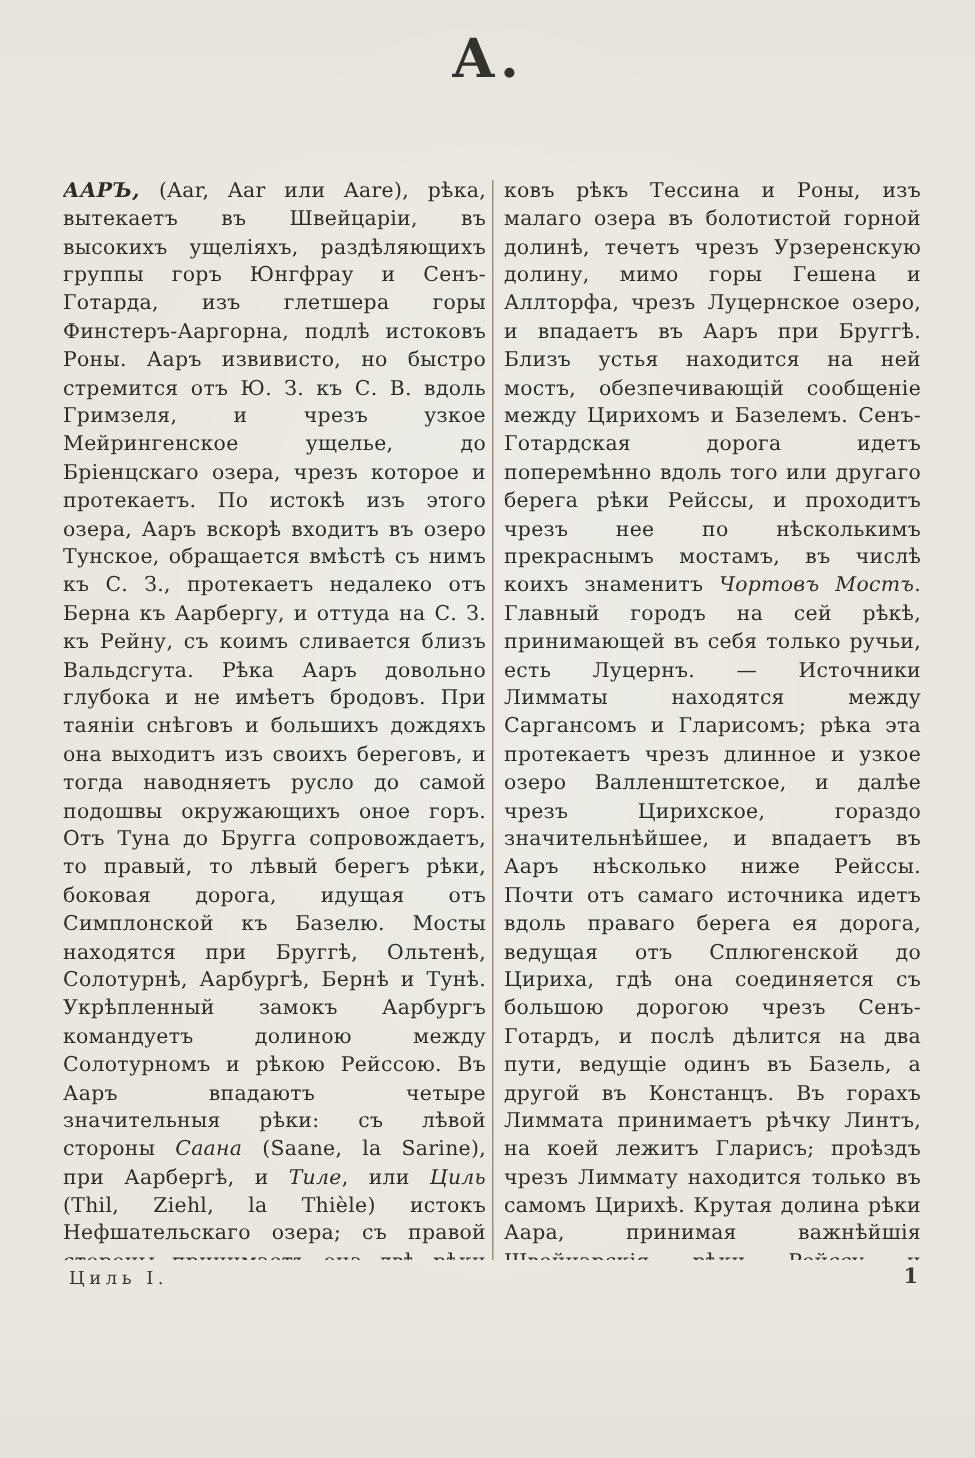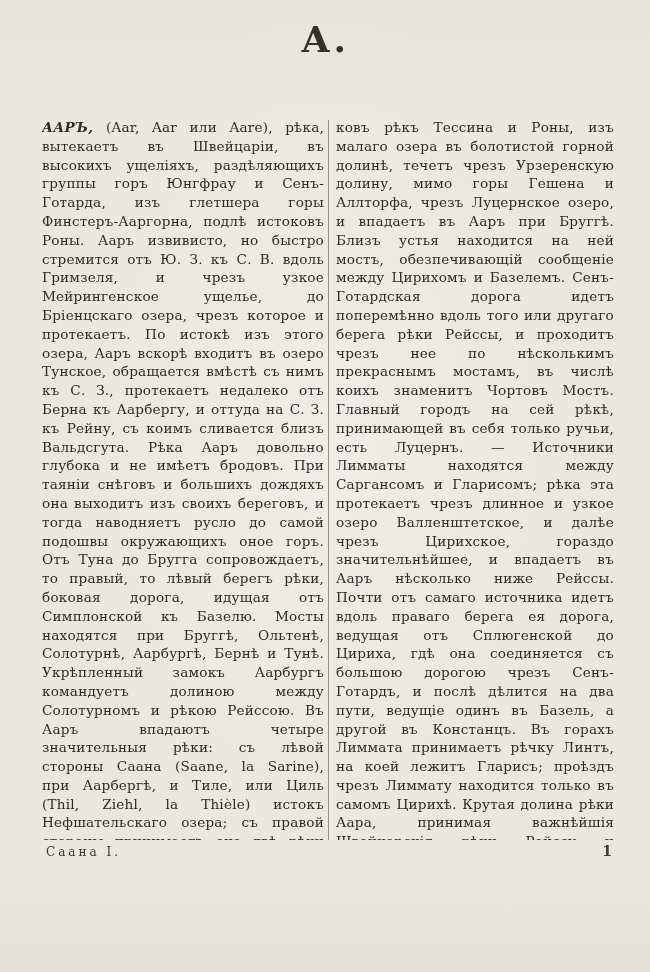--- a/index.html
+++ b/index.html
@@ -49,21 +49,21 @@
   .column.right { left: 336px; width: 278px; }
   .divider {
     position: absolute;
     left: 328px;
     top: 120px;
     width: 1px;
     height: 720px;
     background: #97917f;
   }
   .seg-bold   { font-weight: bold; font-style: italic; }
-  .seg-italic { }
+  .seg-italic { font-style: italic; }
   .footer-volume {
     position: absolute;
     left: 46px;
     top: 845px;
     font-size: 12px;
     letter-spacing: 3px;
     color: #3a382f;
   }
   .footer-page {
     position: absolute;
@@ -80,17 +80,17 @@
 <div class="page">
 
   <div class="letter-heading">А.</div>
 
   <div class="column left"><span class="seg-bold">ААРЪ, </span><span>(Aar, Aar или Aare), рѣка, вытекаетъ въ Швейцаріи, въ высокихъ ущеліяхъ, раздѣляющихъ группы горъ Юнгфрау и Сенъ-Готарда, изъ глетшера горы Финстеръ-Ааргорна, подлѣ истоковъ Роны. Ааръ извивисто, но быстро стремится отъ Ю. З. къ С. В. вдоль Гримзеля, и чрезъ узкое Мейрингенское ущелье, до Бріенцскаго озера, чрезъ которое и протекаетъ. По истокѣ изъ этого озера, Ааръ вскорѣ входитъ въ озеро Тунское, обращается вмѣстѣ съ нимъ къ С. З., протекаетъ недалеко отъ Берна къ Аарбергу, и оттуда на С. З. къ Рейну, съ коимъ сливается близъ Вальдсгута. Рѣка Ааръ довольно глубока и не имѣетъ бродовъ. При таяніи снѣговъ и большихъ дождяхъ она выходитъ изъ своихъ береговъ, и тогда наводняетъ русло до самой подошвы окружающихъ оное горъ. Отъ Туна до Бругга сопровождаетъ, то правый, то лѣвый берегъ рѣки, боковая дорога, идущая отъ Симплонской къ Базелю. Мосты находятся при Бруггѣ, Ольтенѣ, Солотурнѣ, Аарбургѣ, Бернѣ и Тунѣ. Укрѣпленный замокъ Аарбургъ командуетъ долиною между Солотурномъ и рѣкою Рейссою. Въ Ааръ впадаютъ четыре значительныя рѣки: съ лѣвой стороны </span><span class="seg-italic">Саана</span><span> (Saane, la Sarine), при Аарбергѣ, и </span><span class="seg-italic">Тиле</span><span>, или </span><span class="seg-italic">Циль</span><span> (Thil, Ziehl, la Thièle) истокъ Нефшательскаго озера; съ правой стороны принимаетъ она двѣ рѣки весьма важныя въ стратегическомъ отношеніи: </span></div>
 
   <div class="divider"></div>
 
   <div class="column right"><span>ковъ рѣкъ Тессина и Роны, изъ малаго озера въ болотистой горной долинѣ, течетъ чрезъ Урзеренскую долину, мимо горы Гешена и Аллторфа, чрезъ Луцернское озеро, и впадаетъ въ Ааръ при Бруггѣ. Близъ устья находится на ней мостъ, обезпечивающій сообщеніе между Цирихомъ и Базелемъ. Сенъ-Готардская дорога идетъ поперемѣнно вдоль того или другаго берега рѣки Рейссы, и проходитъ чрезъ нее по нѣсколькимъ прекраснымъ мостамъ, въ числѣ коихъ знаменитъ </span><span class="seg-italic">Чортовъ Мостъ</span><span>. Главный городъ на сей рѣкѣ, принимающей въ себя только ручьи, есть Луцернъ. — Источники Лимматы находятся между Саргансомъ и Гларисомъ; рѣка эта протекаетъ чрезъ длинное и узкое озеро Валленштетское, и далѣе чрезъ Цирихское, гораздо значительнѣйшее, и впадаетъ въ Ааръ нѣсколько ниже Рейссы. Почти отъ самаго источника идетъ вдоль праваго берега ея дорога, ведущая отъ Сплюгенской до Цириха, гдѣ она соединяется съ большою дорогою чрезъ Сенъ-Готардъ, и послѣ дѣлится на два пути, ведущіе одинъ въ Базель, а другой въ Констанцъ. Въ горахъ Лиммата принимаетъ рѣчку Линтъ, на коей лежитъ Гларисъ; проѣздъ чрезъ Лиммату находится только въ самомъ Цирихѣ. Крутая долина рѣки Аара, принимая важнѣйшія Швейцарскія рѣки Рейссу и Лиммату, и имѣя точками опоры, въ срединѣ своей Бернъ, Солотурнъ и Аарбургъ, облегчаетъ владѣющему оною и исходами множества входящихъ въ нее долинъ</span></div>
 
-  <div class="footer-volume">Саана I.</div>
+  <div class="footer-volume">Циль I.</div>
 
   <div class="footer-page">1</div>
 
 </div>
 
 </body></html>

